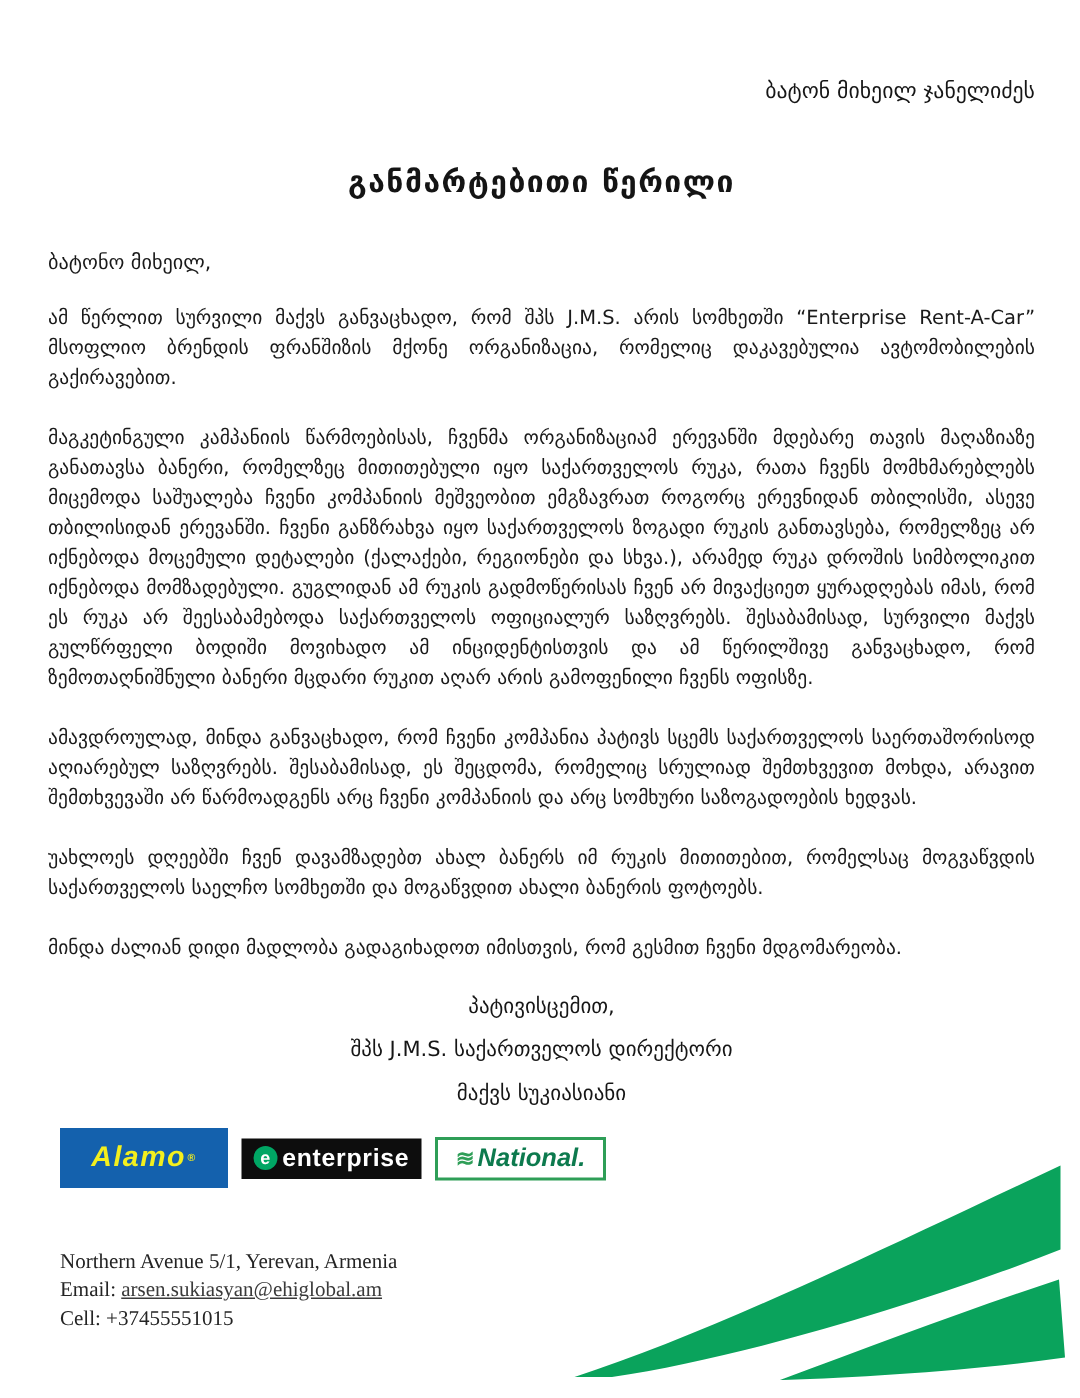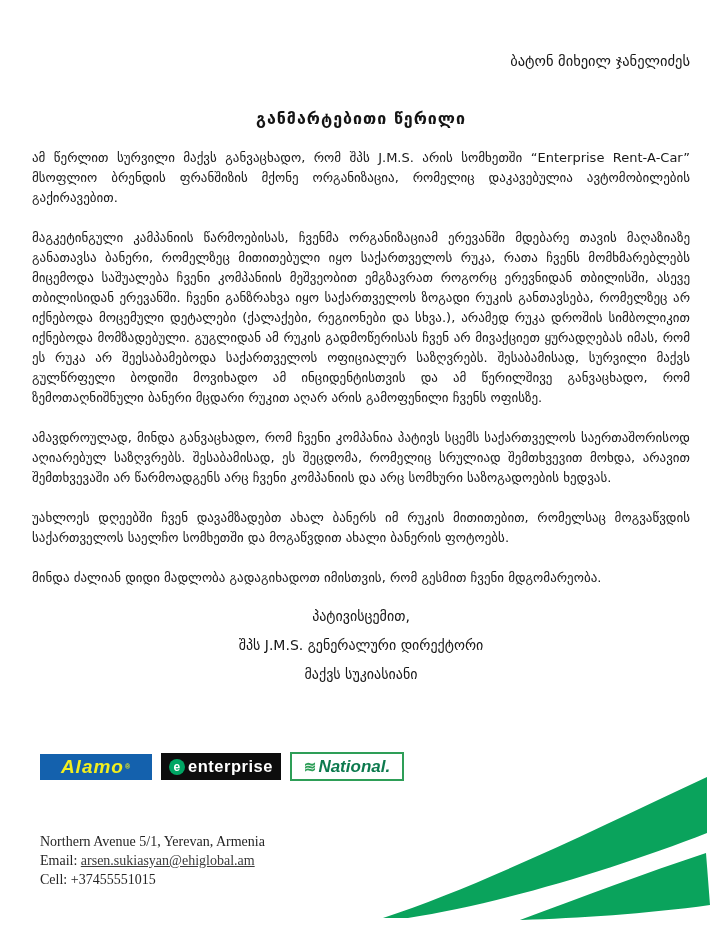--- a/index.html
+++ b/index.html
@@ -9,21 +9,21 @@
     margin:0 auto;
     background:#ffffff;
     font-family:"DejaVu Sans",sans-serif;
     color:#1a1a1a;
     overflow:hidden;
   }
   .content{padding:46px 30px 0 32px;}
   .recipient{text-align:right;font-size:14.5px;line-height:31px;color:#161616;}
   .letter-title{
     text-align:center;
-    font-size:16px;
+    font-size:20px;
     font-weight:600;
     letter-spacing:1px;
     margin-top:32px;
     color:#141414;
   }
   .salutation{margin-top:34px;font-size:13.5px;}
   .para{
     font-size:13px;
     line-height:20px;
     text-align:justify;
@@ -34,21 +34,21 @@
   
   .logos{
     position:absolute;left:40px;top:752px;
     display:flex;align-items:center;gap:9px;
   }
   .logo{
     display:flex;align-items:center;justify-content:center;
     font-weight:bold;box-sizing:border-box;
   }
   .logo-alamo{
-    width:112px;height:26px;background:#1461ad;
+    width:112px;height:40px;background:#1461ad;
     color:#f3ef1e;font-size:19px;font-style:italic;
     font-family:"Liberation Sans",sans-serif;
     letter-spacing:1px;
   }
   .logo-alamo sup{font-size:7px;margin-left:1px;font-style:normal;}
   .logo-enterprise{
     width:120px;height:27px;background:#0d0d0d;
     color:#ffffff;font-size:16.5px;
     font-family:"Liberation Sans",sans-serif;
     gap:3px;letter-spacing:0.5px;
@@ -79,30 +79,31 @@
 <body>
 
 <div class="page">
   <div class="content">
     <div class="recipient">
       <div>ბატონ მიხეილ ჯანელიძეს</div>
     </div>
 
     <div class="letter-title">განმარტებითი წერილი</div>
 
+    <div class="salutation">ბატონო მიხეილ,</div>
 
     <p class="para">ამ წერლით სურვილი მაქვს განვაცხადო, რომ შპს J.M.S. არის სომხეთში “Enterprise Rent-A-Car” მსოფლიო ბრენდის ფრანშიზის მქონე ორგანიზაცია, რომელიც დაკავებულია ავტომობილების გაქირავებით.</p>
     <p class="para">მაგკეტინგული კამპანიის წარმოებისას, ჩვენმა ორგანიზაციამ ერევანში მდებარე თავის მაღაზიაზე განათავსა ბანერი, რომელზეც მითითებული იყო საქართველოს რუკა, რათა ჩვენს მომხმარებლებს მიცემოდა საშუალება ჩვენი კომპანიის მეშვეობით ემგზავრათ როგორც ერევნიდან თბილისში, ასევე თბილისიდან ერევანში. ჩვენი განზრახვა იყო საქართველოს ზოგადი რუკის განთავსება, რომელზეც არ იქნებოდა მოცემული დეტალები (ქალაქები, რეგიონები და სხვა.), არამედ რუკა დროშის სიმბოლიკით იქნებოდა მომზადებული. გუგლიდან ამ რუკის გადმოწერისას ჩვენ არ მივაქციეთ ყურადღებას იმას, რომ ეს რუკა არ შეესაბამებოდა საქართველოს ოფიციალურ საზღვრებს. შესაბამისად, სურვილი მაქვს გულწრფელი ბოდიში მოვიხადო ამ ინციდენტისთვის და ამ წერილშივე განვაცხადო, რომ ზემოთაღნიშნული ბანერი მცდარი რუკით აღარ არის გამოფენილი ჩვენს ოფისზე.</p>
     <p class="para">ამავდროულად, მინდა განვაცხადო, რომ ჩვენი კომპანია პატივს სცემს საქართველოს საერთაშორისოდ აღიარებულ საზღვრებს. შესაბამისად, ეს შეცდომა, რომელიც სრულიად შემთხვევით მოხდა, არავით შემთხვევაში არ წარმოადგენს არც ჩვენი კომპანიის და არც სომხური საზოგადოების ხედვას.</p>
     <p class="para">უახლოეს დღეებში ჩვენ დავამზადებთ ახალ ბანერს იმ რუკის მითითებით, რომელსაც მოგვაწვდის საქართველოს საელჩო სომხეთში და მოგაწვდით ახალი ბანერის ფოტოებს.</p>
     <p class="para">მინდა ძალიან დიდი მადლობა გადაგიხადოთ იმისთვის, რომ გესმით ჩვენი მდგომარეობა.</p>
 
     <div class="closing">
       <div>პატივისცემით,</div>
-      <div>შპს J.M.S. გენერალური დირექტორი</div>
+      <div>შპს J.M.S. საქართველოს დირექტორი</div>
       <div>მაქვს სუკიასიანი</div>
     </div>
   </div>
 
   <div class="logos">
     <div class="logo logo-alamo">
       <span>Alamo</span>
         <sup>®</sup>
     </div>
     <div class="logo logo-enterprise">

